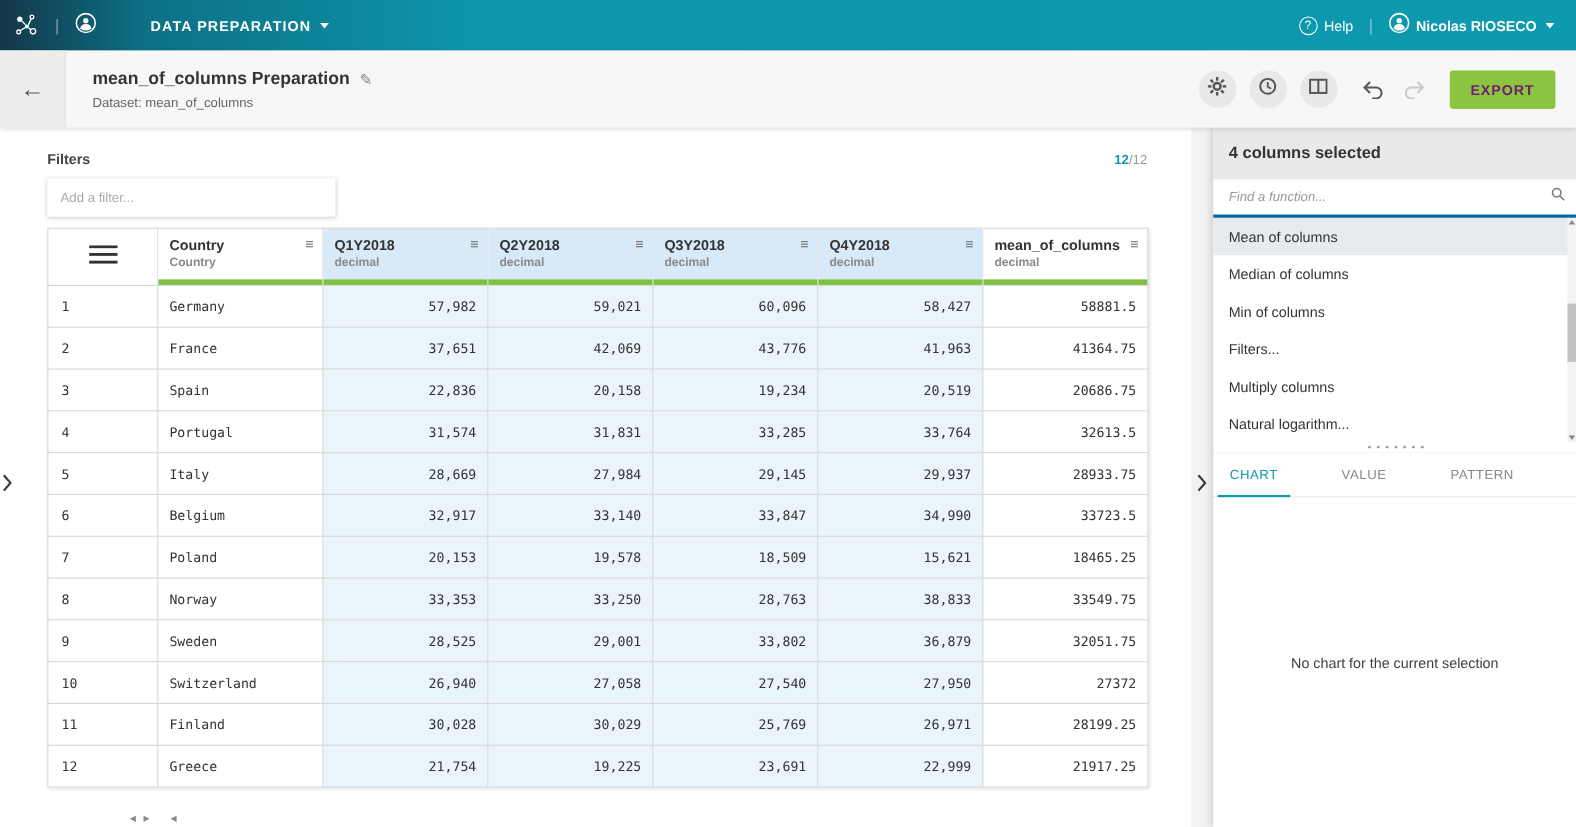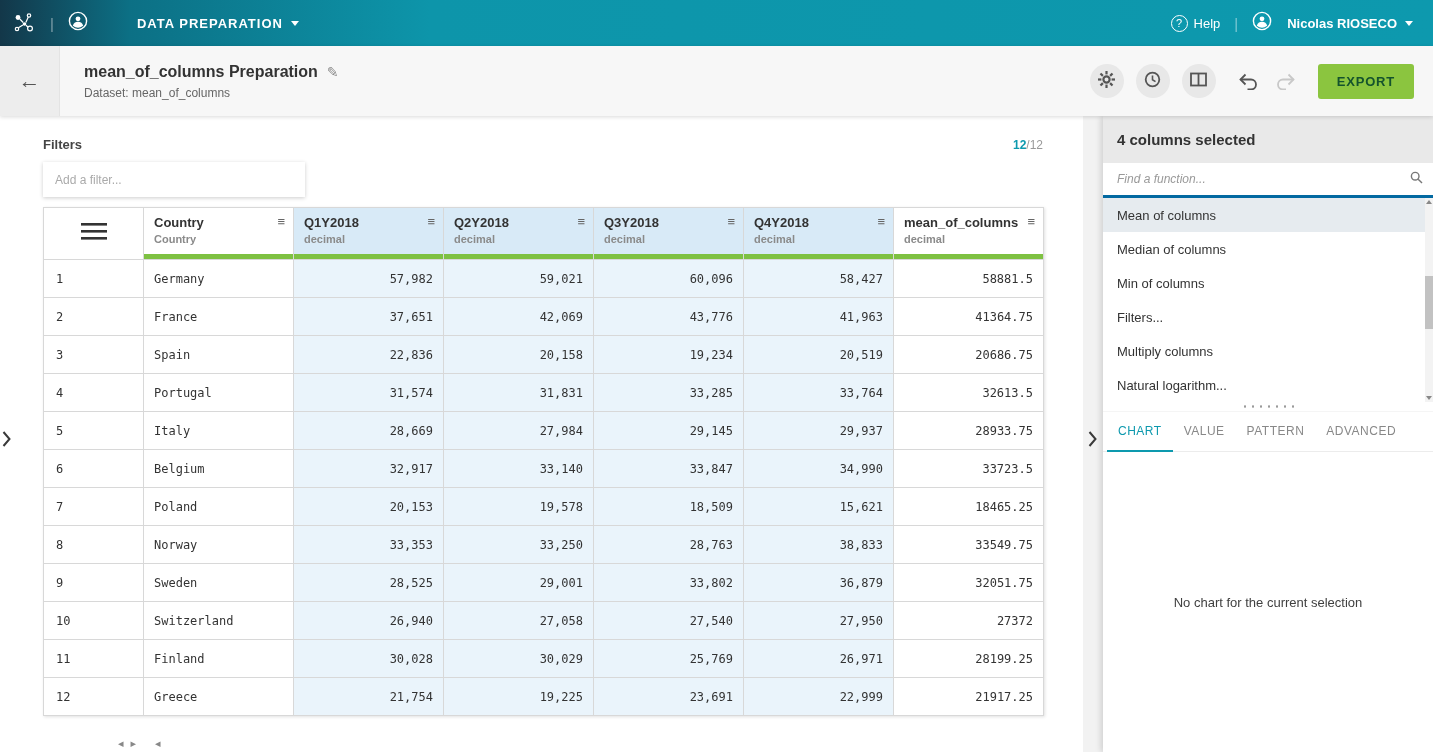--- a/index.html
+++ b/index.html
@@ -12,37 +12,37 @@
 
   
   .topbar{height:46px;background:linear-gradient(90deg,#133749 0,#0c7085 130px,#0d95aa 430px,var(--accent) 100%);
     display:flex;align-items:center;padding:0 20px 0 12px;color:#fff;}
   .topbar .sep{color:rgba(255,255,255,.45);margin:0 14px;font-size:15px;}
   .brand-name{font-size:13px;font-weight:bold;letter-spacing:1px;margin-left:9px;padding-left:40px;}
   .caret{width:0;height:0;border-left:4px solid transparent;border-right:4px solid transparent;border-top:5px solid #fff;display:inline-block;margin-left:8px;}
   .topbar-right{margin-left:auto;display:flex;align-items:center;}
   .help-circle{width:17px;height:17px;border:1px solid #fff;border-radius:50%;font-size:11px;display:inline-flex;align-items:center;justify-content:center;margin-right:6px;}
   .help-label{font-size:13px;}
-  .user-name{font-size:13px;font-weight:bold;margin-left:15px;}
+  .user-name{font-size:13px;font-weight:bold;margin-left:5px;}
   .clickable{cursor:pointer;display:flex;align-items:center;}
 
   
   .appheader{height:70px;background:#f7f7f7;display:flex;align-items:center;box-shadow:0 1px 4px rgba(0,0,0,.15);position:relative;z-index:10;}
   .back-zone{width:60px;height:70px;background:#ededed;display:flex;align-items:center;justify-content:center;cursor:pointer;border-right:1px solid #e3e3e3;}
   .back-zone span{font-size:22px;color:#555;}
   .title-block{margin-left:24px;}
   .title-line{display:flex;align-items:center;}
   .prep-title{font-size:16px;font-weight:bold;color:#333;}
   .pencil{font-size:14px;color:#888;margin-left:9px;cursor:pointer;}
   .dataset-label{font-size:12px;color:#666;margin-top:5px;}
   .header-actions{margin-left:auto;display:flex;align-items:center;padding-right:19px;}
   .circle-btn{width:34px;height:34px;border-radius:50%;background:#e8e8e8;display:flex;align-items:center;justify-content:center;margin-left:12px;cursor:pointer;}
   .undo-redo{margin-left:22px;display:flex;align-items:center;gap:16px;}
   .undo-redo>span{cursor:pointer;display:flex;}
-  .export-btn{margin-left:22px;background:var(--export);color:#14532d;border:none;font-size:13px;font-weight:bold;letter-spacing:.8px;padding:10px 19px;border-radius:3px;font-family:inherit;cursor:pointer;}
+  .export-btn{margin-left:22px;background:var(--export);color:#701a75;border:none;font-size:13px;font-weight:bold;letter-spacing:.8px;padding:10px 19px;border-radius:3px;font-family:inherit;cursor:pointer;}
 
   
   .content{display:flex;height:636px;}
   .main{width:1083px;position:relative;background:#fff;}
   .panel-divider{width:20px;background:#f2f2f2;position:relative;}
   .divider-chev{position:absolute;top:314px;left:4px;cursor:pointer;}
   .left-expander{position:absolute;left:1px;top:430px;z-index:20;cursor:pointer;}
 
   
   .filters-row{display:flex;align-items:baseline;margin:21px 0 0 43px;width:1000px;}
@@ -71,21 +71,21 @@
 
   .hscroll{position:absolute;bottom:2px;left:118px;display:flex;align-items:center;color:#888;font-size:11px;}
   .hscroll span{margin-right:7px;cursor:pointer;}
   .hscroll .gap{width:5px;}
 
   
   .sidebar{width:330px;background:#fff;box-shadow:-2px 0 6px rgba(0,0,0,.15);display:flex;flex-direction:column;position:relative;z-index:5;}
   .sel-header{height:47px;background:#e9e9e9;display:flex;align-items:center;padding-left:14px;font-size:15px;font-weight:bold;color:#333;flex:none;}
   .tabs{display:flex;align-items:stretch;padding-left:4px;border-bottom:1px solid #ececec;flex:none;}
   .tabs.top{height:42px;}
-  .tabs.bottom{height:40px;}
+  .tabs.bottom{height:40px;gap:36px;}
   .tab{display:flex;align-items:center;padding:0 11px;font-size:12px;letter-spacing:.5px;color:#888;border-bottom:2px solid transparent;margin-bottom:-1px;cursor:pointer;}
   .tab.active{color:var(--accent);border-bottom-color:var(--accent);}
   .fn-search{height:35px;display:flex;align-items:center;padding:0 10px 0 14px;border-bottom:3px solid #0369a1;flex:none;justify-content:space-between;}
   .fn-search input{flex:1;border:none;outline:none;font-style:italic;font-size:12px;color:#666;font-family:inherit;background:transparent;}
   .fn-search input::placeholder{color:#999;}
   .fn-list-wrap{height:204px;position:relative;overflow:hidden;flex:none;}
   .fn-item{height:34px;display:flex;align-items:center;padding-left:14px;font-size:13px;color:#333;cursor:pointer;}
   .fn-item.selected{background:#e6ebef;}
   .vtrack{position:absolute;top:0;right:0;bottom:0;width:8px;background:#f3f3f3;cursor:pointer;}
   .vthumb{position:absolute;top:38%;right:0;width:8px;height:26%;background:#c2c2c2;cursor:pointer;}

